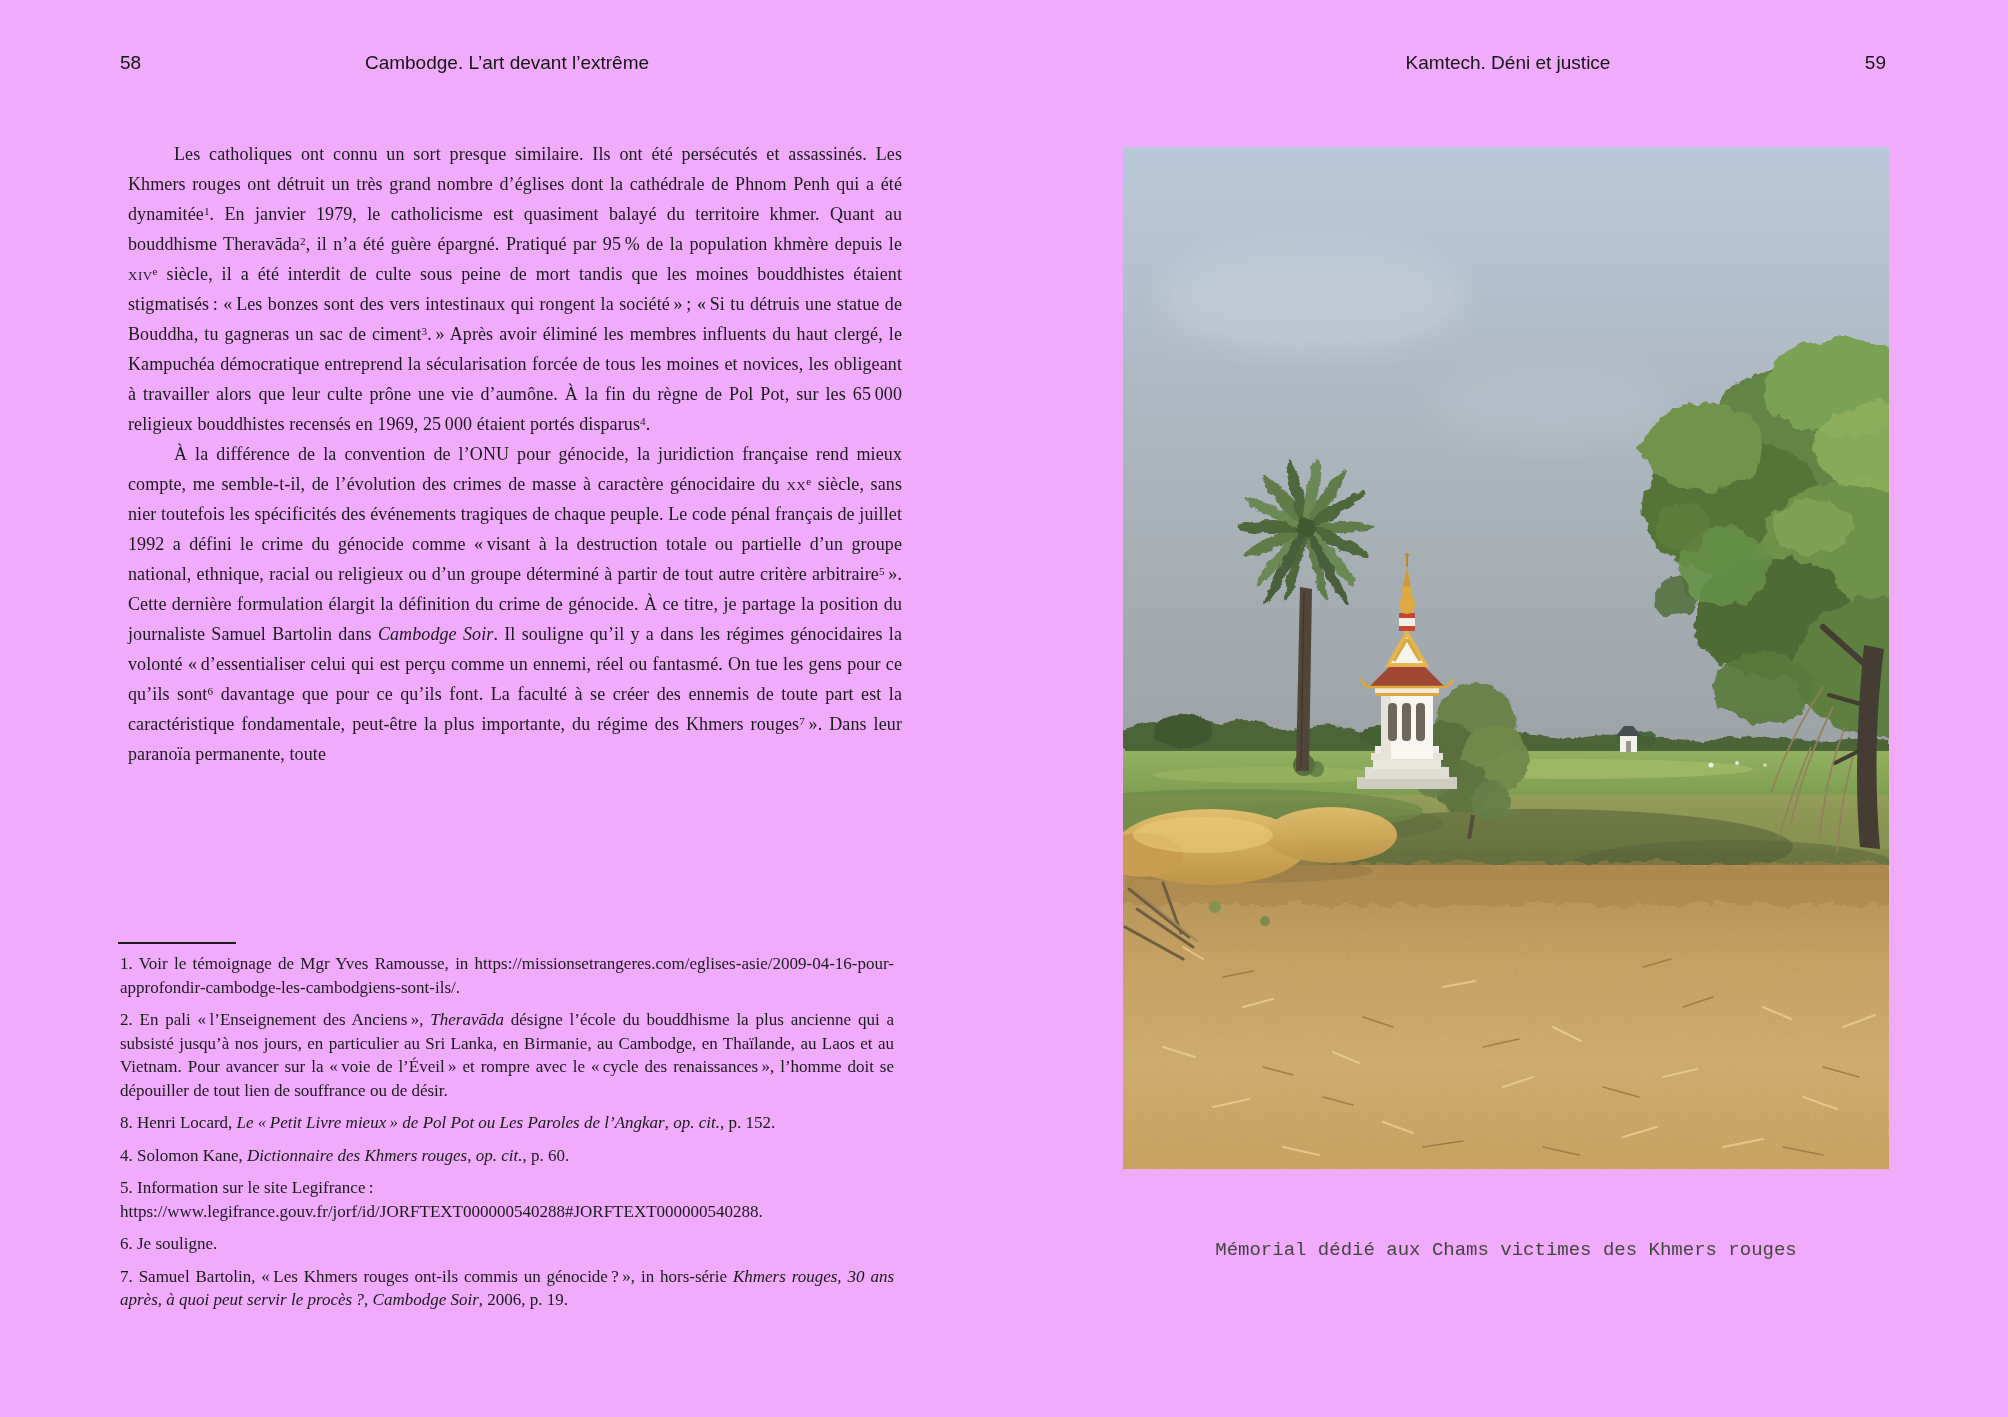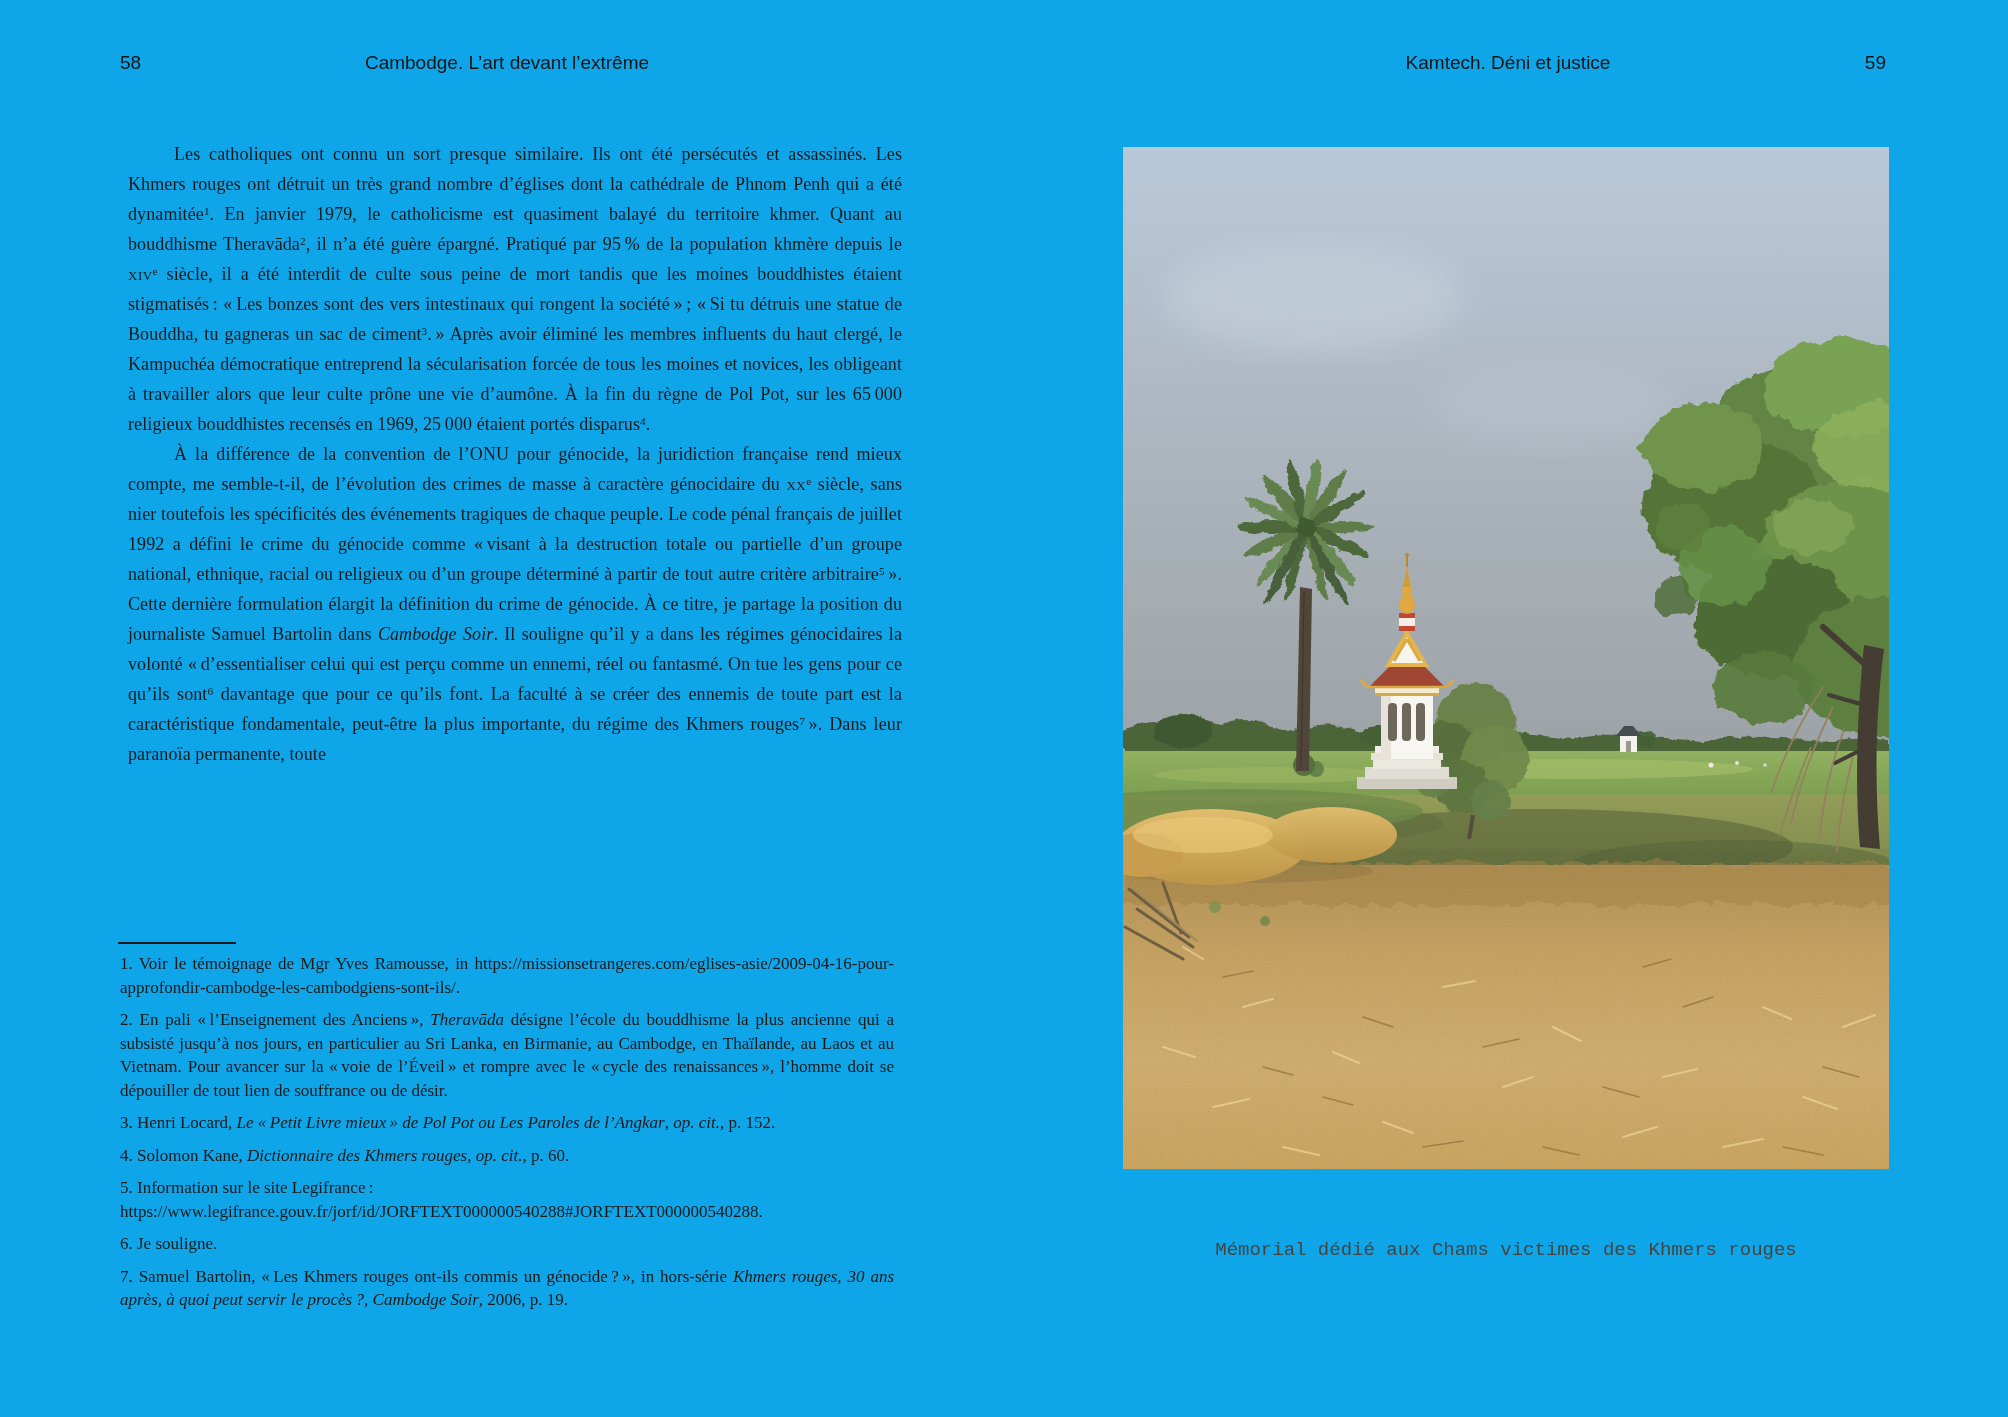--- a/index.html
+++ b/index.html
@@ -1,16 +1,16 @@
 <!DOCTYPE html>
 <html><head>
 <meta charset="utf-8">
 <style>
   html,body{margin:0;padding:0;background:#ffffff;}
-  .spread{position:relative;width:2008px;height:1417px;background:#0ea5e9;overflow:hidden;
+  .spread{position:relative;width:2008px;height:1417px;background:#f0abfc;overflow:hidden;
           font-family:"Liberation Serif","DejaVu Serif",serif;color:#1a1a1a;}
   .page{position:absolute;top:0;height:1417px;width:1004px;}
   .page-left{left:0;}
   .page-right{left:1004px;}
 
   
   .running-wrap{position:absolute;top:52px;left:0;width:100%;height:26px;
                 font-family:"Liberation Sans","DejaVu Sans",sans-serif;font-size:19px;color:#151515;}
   .pagenum{position:absolute;top:0;}
   .pagenum-left{left:120px;}
@@ -55,21 +55,21 @@
     <div class="bodytext">
       <p><span>Les catholiques ont connu un sort presque similaire. Ils ont été persécutés et assassinés. Les Khmers rouges ont détruit un très grand nombre d’églises dont la cathédrale de Phnom Penh qui a été dynamitée</span><span class="run-sup">1</span><span>. En janvier 1979, le catholicisme est quasiment balayé du territoire khmer. Quant au bouddhisme Theravāda</span><span class="run-sup">2</span><span>, il n’a été guère épargné. Pratiqué par 95 % de la population khmère depuis le </span><span class="run-sc">xiv</span><span class="run-sup">e</span><span> siècle, il a été interdit de culte sous peine de mort tandis que les moines bouddhistes étaient stigmatisés : « Les bonzes sont des vers intestinaux qui rongent la société » ; « Si tu détruis une statue de Bouddha, tu gagneras un sac de ciment</span><span class="run-sup">3</span><span>. » Après avoir éliminé les membres influents du haut clergé, le Kampuchéa démocratique entreprend la sécularisation forcée de tous les moines et novices, les obligeant à travailler alors que leur culte prône une vie d’aumône. À la fin du règne de Pol Pot, sur les 65 000 religieux bouddhistes recensés en 1969, 25 000 étaient portés disparus</span><span class="run-sup">4</span><span>.</span></p>
       <p><span>À la différence de la convention de l’ONU pour génocide, la juridiction française rend mieux compte, me semble-t-il, de l’évolution des crimes de masse à caractère génocidaire du </span><span class="run-sc">xx</span><span class="run-sup">e</span><span> siècle, sans nier toutefois les spécificités des événements tragiques de chaque peuple. Le code pénal français de juillet 1992 a défini le crime du génocide comme « visant à la destruction totale ou partielle d’un groupe national, ethnique, racial ou religieux ou d’un groupe déterminé à partir de tout autre critère arbitraire</span><span class="run-sup">5</span><span> ». Cette dernière formulation élargit la définition du crime de génocide. À ce titre, je partage la position du journaliste Samuel Bartolin dans </span><span class="run-i">Cambodge Soir</span><span>. Il souligne qu’il y a dans les régimes génocidaires la volonté « d’essentialiser celui qui est perçu comme un ennemi, réel ou fantasmé. On tue les gens pour ce qu’ils sont</span><span class="run-sup">6</span><span> davantage que pour ce qu’ils font. La faculté à se créer des ennemis de toute part est la caractéristique fondamentale, peut-être la plus importante, du régime des Khmers rouges</span><span class="run-sup">7</span><span> ». Dans leur paranoïa permanente, toute</span></p>
     </div>
 
     <div class="fnrule"></div>
 
     <div class="footnotes">
       <p><span>1. Voir le témoignage de Mgr Yves Ramousse, in https://missionsetrangeres.com/eglises-asie/2009-04-16-pour-approfondir-cambodge-les-cambodgiens-sont-ils/.</span></p>
       <p><span>2. En pali « l’Enseignement des Anciens », </span><span class="run-i">Theravāda</span><span> désigne l’école du bouddhisme la plus ancienne qui a subsisté jusqu’à nos jours, en particulier au Sri Lanka, en Birmanie, au Cambodge, en Thaïlande, au Laos et au Vietnam. Pour avancer sur la « voie de l’Éveil » et rompre avec le « cycle des renaissances », l’homme doit se dépouiller de tout lien de souffrance ou de désir.</span></p>
-      <p><span>3. Henri Locard, </span><span class="run-i">Le « Petit Livre mieux » de Pol Pot ou Les Paroles de l’Angkar</span><span>, </span><span class="run-i">op. cit.</span><span>, p. 152.</span></p>
+      <p><span>8. Henri Locard, </span><span class="run-i">Le « Petit Livre mieux » de Pol Pot ou Les Paroles de l’Angkar</span><span>, </span><span class="run-i">op. cit.</span><span>, p. 152.</span></p>
       <p><span>4. Solomon Kane, </span><span class="run-i">Dictionnaire des Khmers rouges</span><span>, </span><span class="run-i">op. cit.</span><span>, p. 60.</span></p>
       <p><span>5. Information sur le site Legifrance :</span><br><span>https://www.legifrance.gouv.fr/jorf/id/JORFTEXT000000540288#JORFTEXT000000540288.</span></p>
       <p><span>6. Je souligne.</span></p>
       <p><span>7. Samuel Bartolin, « Les Khmers rouges ont-ils commis un génocide ? », in hors-série </span><span class="run-i">Khmers rouges, 30 ans après, à quoi peut servir le procès ?</span><span>, </span><span class="run-i">Cambodge Soir</span><span>, 2006, p. 19.</span></p>
     </div>
   </section>
 
   <section class="page page-right">
     <div class="running-wrap">
       <div class="running-title right">Kamtech. Déni et justice</div>

